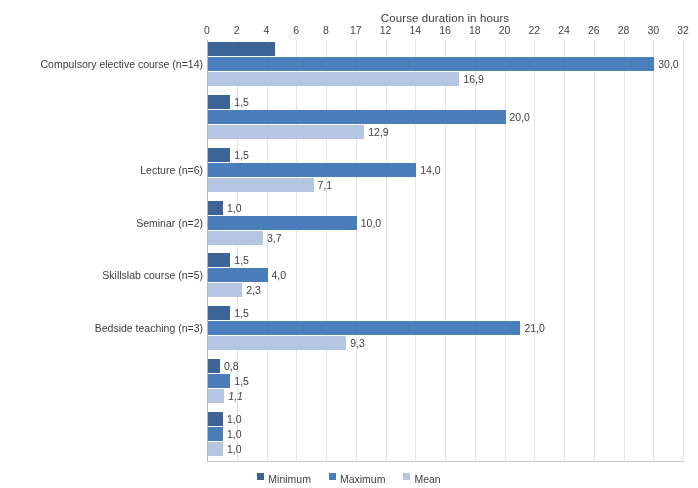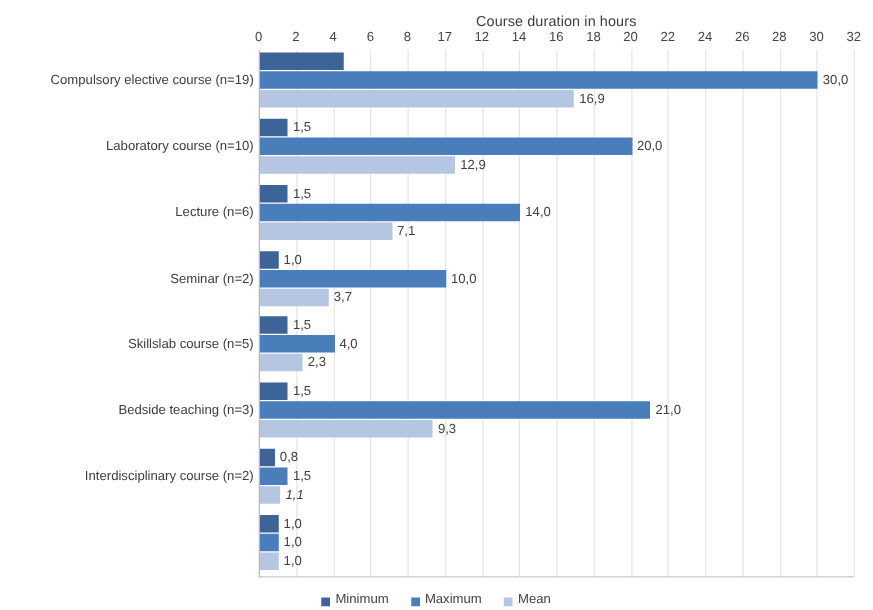--- a/index.html
+++ b/index.html
@@ -79,21 +79,21 @@
 
   
   .legend{
     position:absolute;
     left:0;top:463px;width:698px;
     display:flex;justify-content:center;align-items:center;
     gap:18px;
     font-size:10.5px;
     color:#404040;
   }
-  .legend-item{display:flex;align-items:flex-end;gap:4px;}
+  .legend-item{display:flex;align-items:flex-start;gap:4px;}
   .legend-swatch{width:7px;height:7px;display:inline-block;}
 </style>
 </head>
 <body>
 
 <div id="chart-root">
 
   <div class="chart-title">Course duration in hours</div>
 
   <div class="xaxis-labels">
@@ -110,27 +110,25 @@
       <div class="xtick-label" style="left: 504.5px;">20</div>
       <div class="xtick-label" style="left: 534.25px;">22</div>
       <div class="xtick-label" style="left: 564px;">24</div>
       <div class="xtick-label" style="left: 593.75px;">26</div>
       <div class="xtick-label" style="left: 623.5px;">28</div>
       <div class="xtick-label" style="left: 653.25px;">30</div>
       <div class="xtick-label" style="left: 683px;">32</div>
     </div>
 
   <div class="cat-labels">
-      <div class="cat-label" style="top: 24.375px;">Compulsory elective course (n=19)</div>
-      <div class="cat-label" style="top: 77.125px;">Laboratory course (n=10)</div>
+      <div class="cat-label" style="top: 24.375px;">Compulsory elective course (n=14)</div>
       <div class="cat-label" style="top: 129.875px;">Lecture (n=6)</div>
       <div class="cat-label" style="top: 182.625px;">Seminar (n=2)</div>
       <div class="cat-label" style="top: 235.375px; margin-left: 42px;">Skillslab course (n=5)</div>
       <div class="cat-label" style="top: 288.125px;">Bedside teaching (n=3)</div>
-      <div class="cat-label" style="top: 340.875px;">Interdisciplinary course (n=2)</div>
     </div>
 
   <div class="plot-area">
     <div class="axis-line"></div>
     <div class="axis-line-bottom"></div>
   <div class="gridline" style="left: 29.75px;"></div>
       <div class="gridline" style="left: 59.5px;"></div>
       <div class="gridline" style="left: 89.25px;"></div>
       <div class="gridline" style="left: 119px;"></div>
       <div class="gridline" style="left: 148.75px;"></div>

